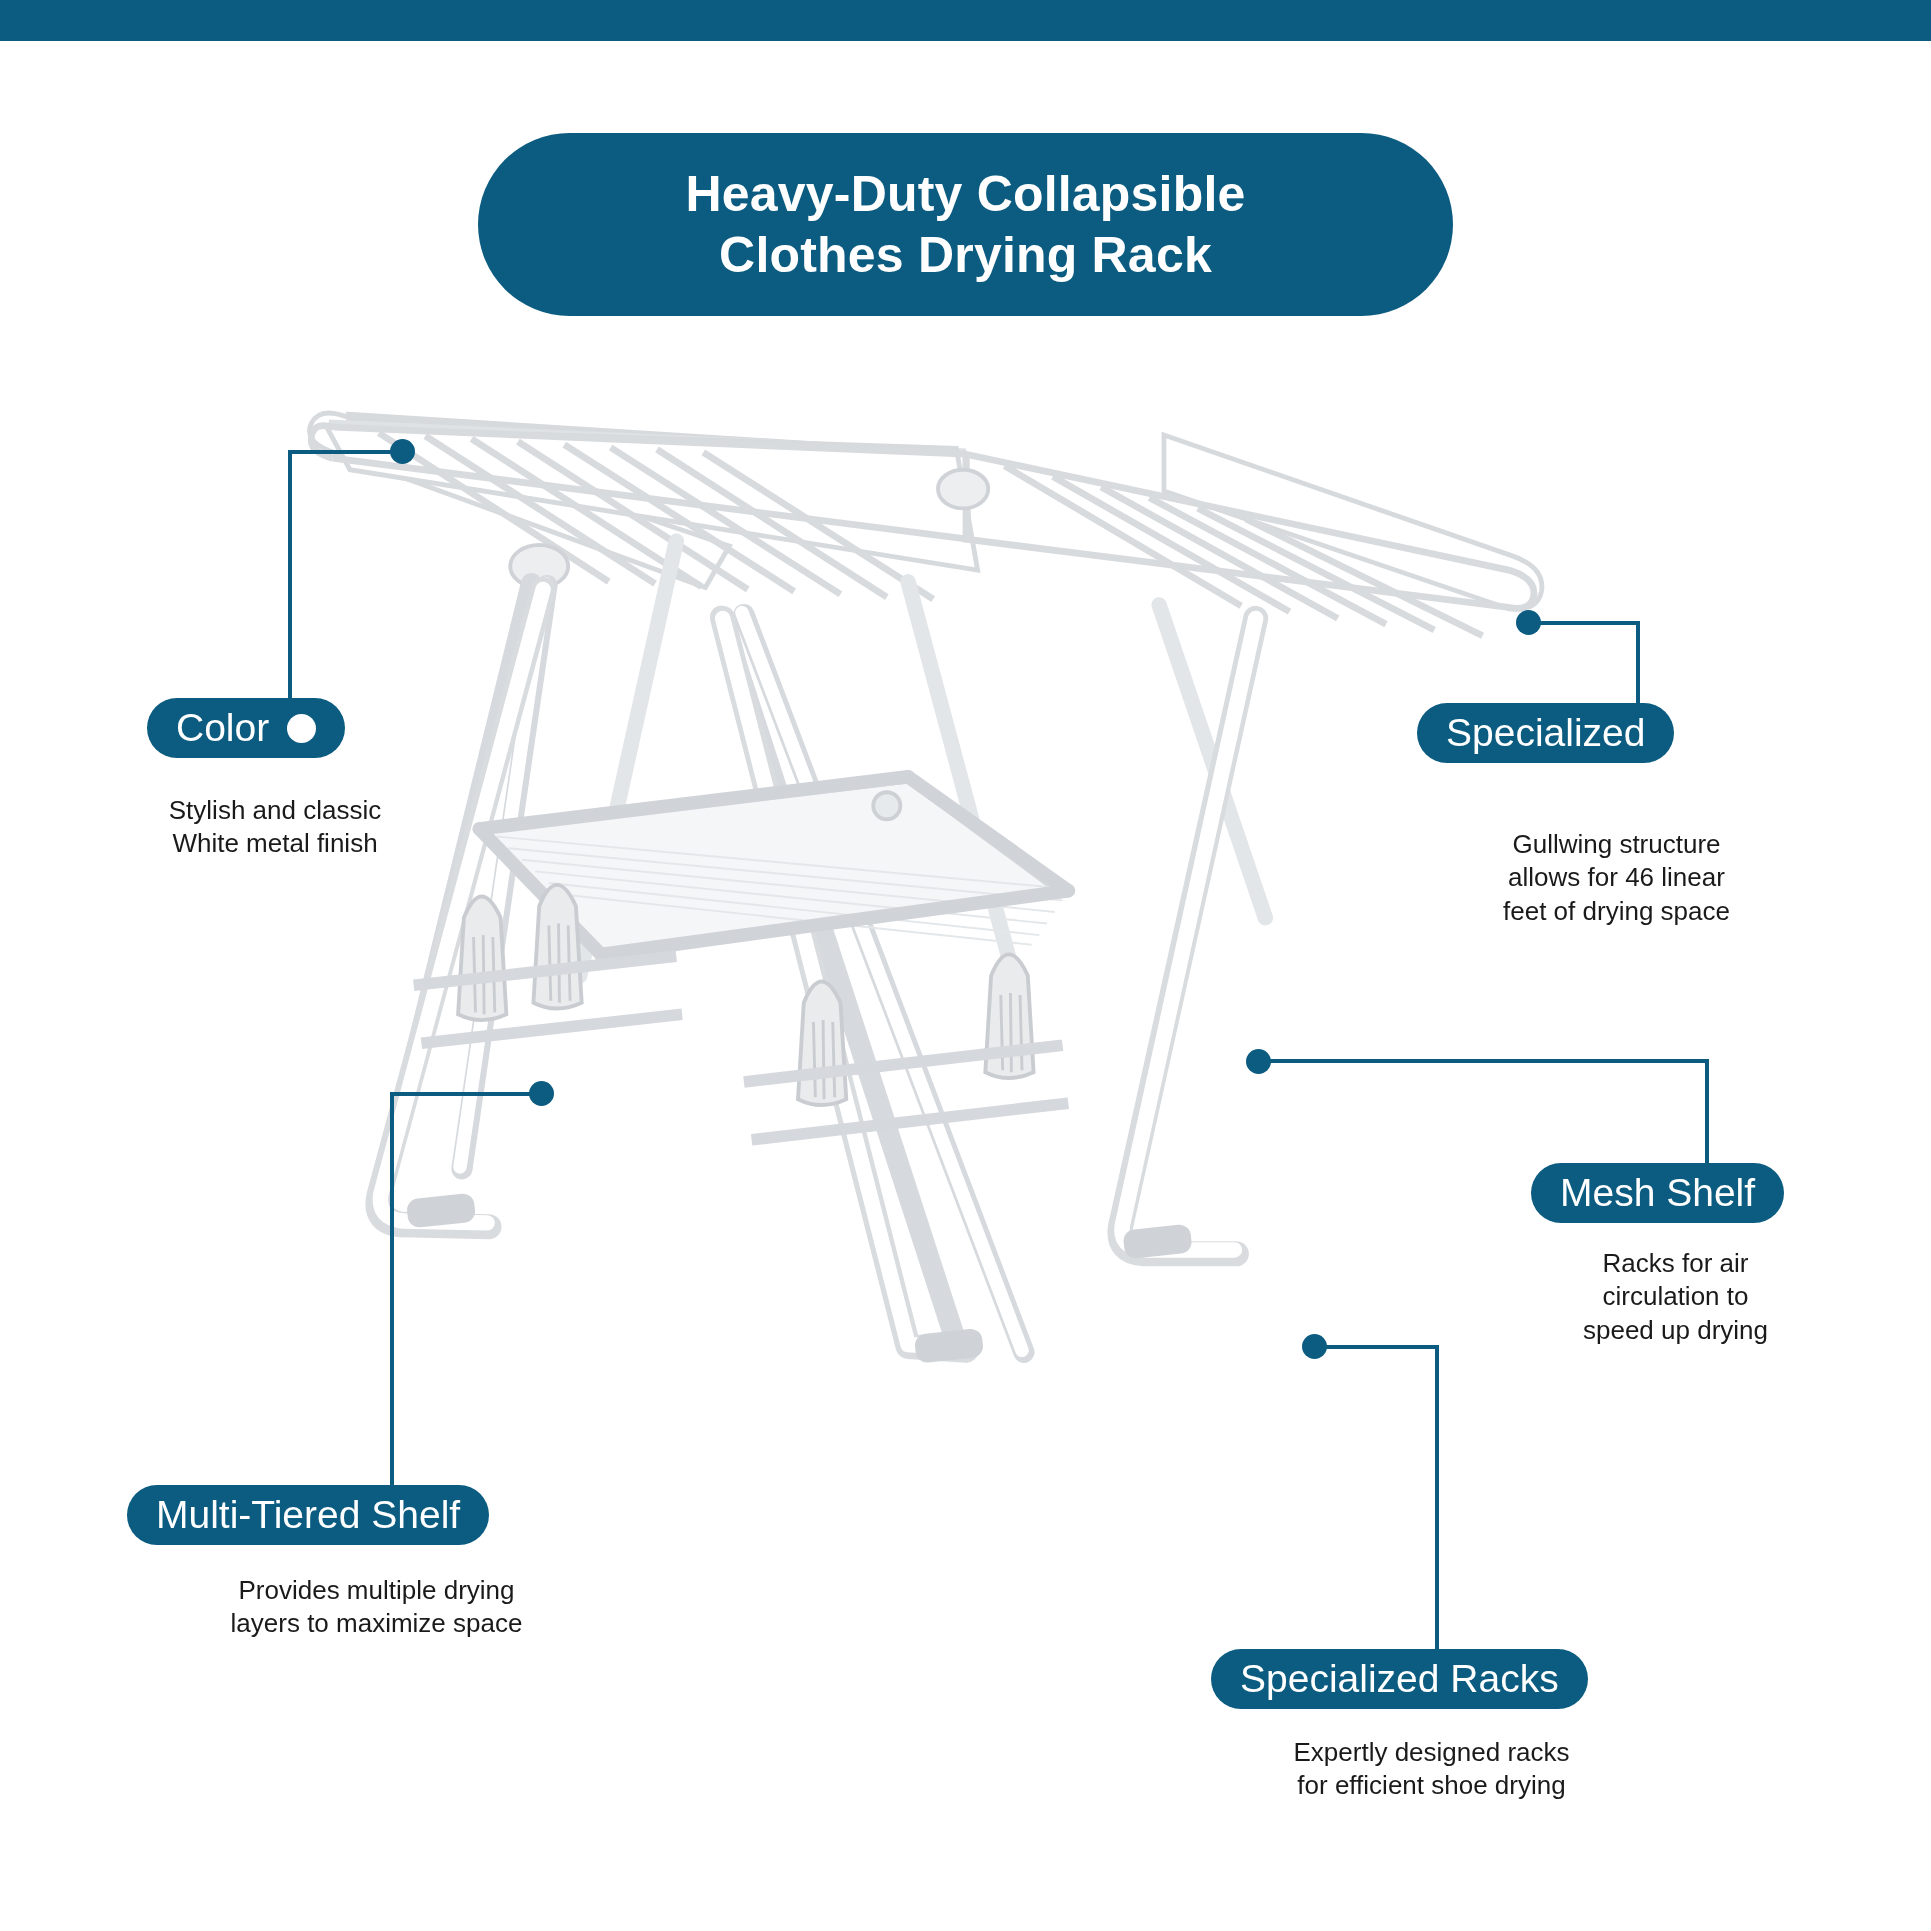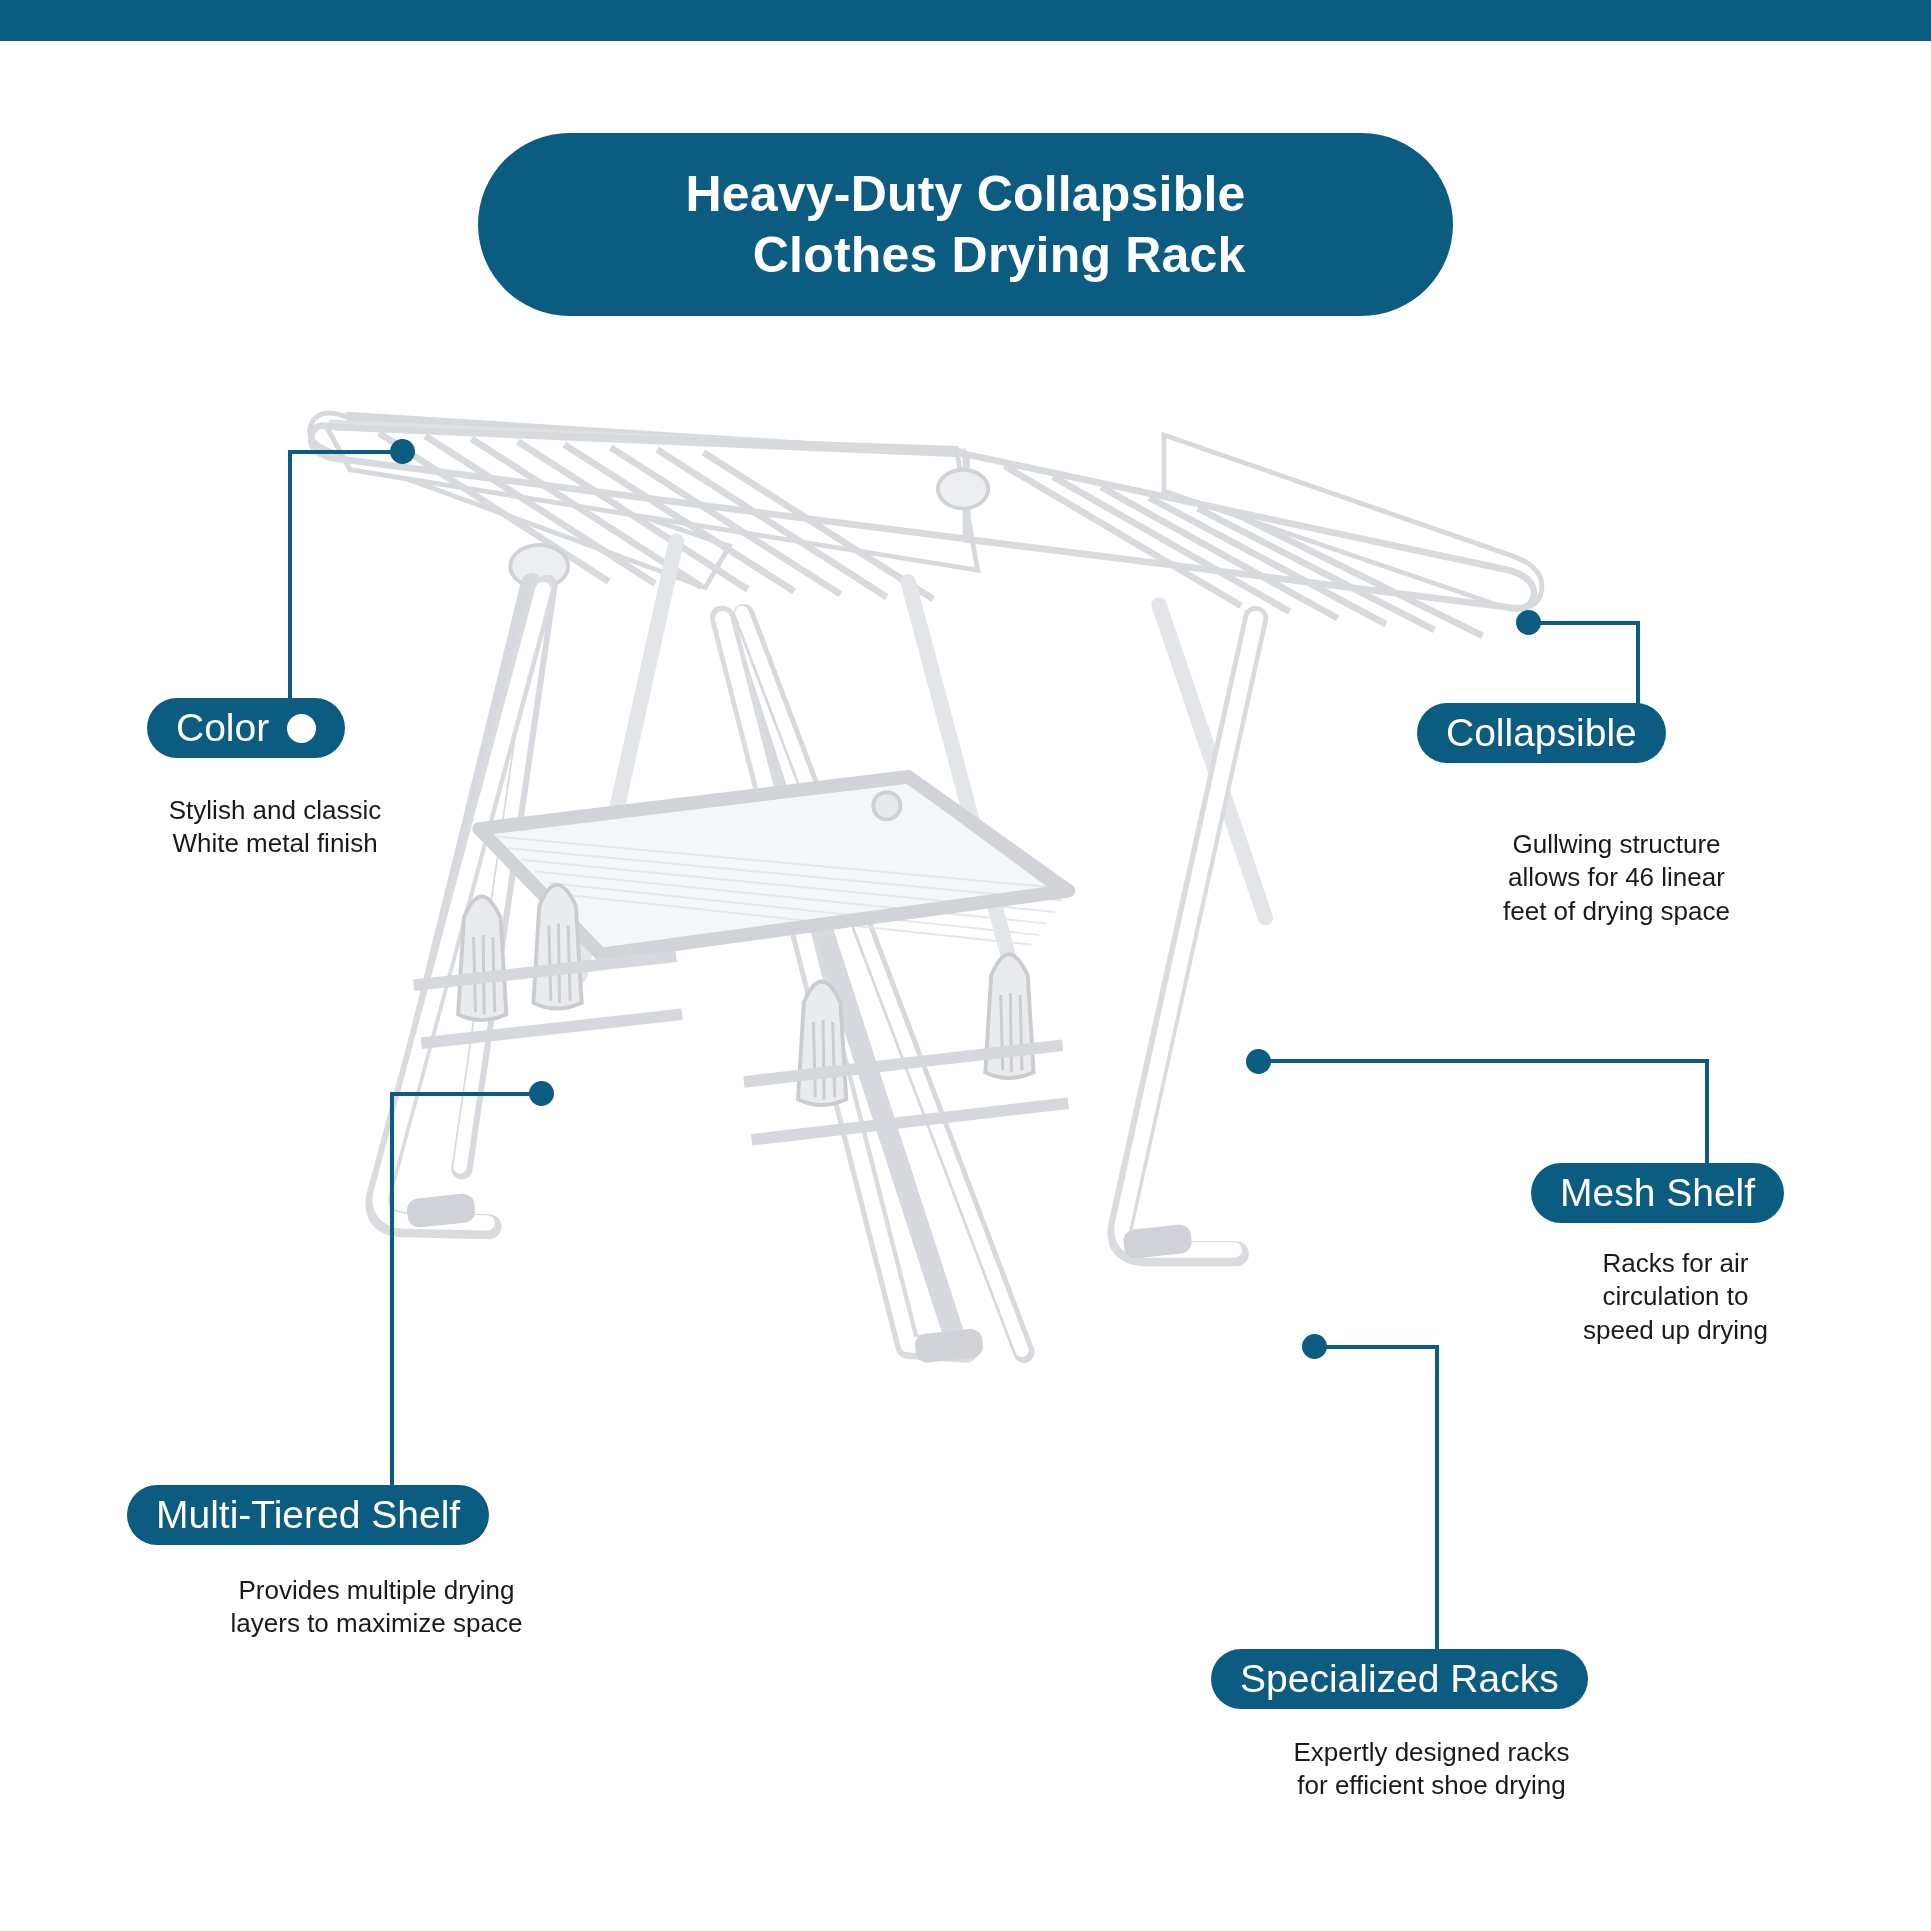--- a/index.html
+++ b/index.html
@@ -22,21 +22,21 @@
   }
 
   
   .title-pill {
     position: absolute;
     left: 478px; top: 133px;
     width: 975px; height: 183px;
     background: #0b5c80;
     border-radius: 92px;
     display: flex; align-items: center; justify-content: center;
-    text-align: right;
+    text-align: center;
   }
   .title-pill span {
     color: #ffffff;
     font-size: 50px;
     font-weight: bold;
     line-height: 1.22;
     letter-spacing: 0.2px;
     white-space: pre-line;
   }
 
@@ -285,21 +285,21 @@
   </div>
   <div class="body-text ta-center" style="left:58px; top:794px; width:434px;">Stylish and classic
 White metal finish</div>
 
   <div class="dot" style="left:1516px; top:610px;"></div>
   <div class="leader h" style="left:1533px; top:621px; width:106px;"></div>
   <div class="leader v" style="left:1636px; top:621px; height:97px;"></div>
   <div class="leader h" style="left:1574px; top:714px; width:66px;"></div>
 
   <div class="pill" style="left:1417px; top:703px;">
-    <span>Collapsible</span>
+    <span>Specialized</span>
   </div>
   <div class="body-text ta-center" style="left:1375px; top:828px; width:483px;">Gullwing structure
 allows for 46 linear
 feet of drying space</div>
 
   <div class="dot" style="left:1246px; top:1049px;"></div>
   <div class="leader h" style="left:1265px; top:1059px; width:444px;"></div>
   <div class="leader v" style="left:1705px; top:1059px; height:135px;"></div>
   <div class="leader h" style="left:1636px; top:1190px; width:73px;"></div>
 

